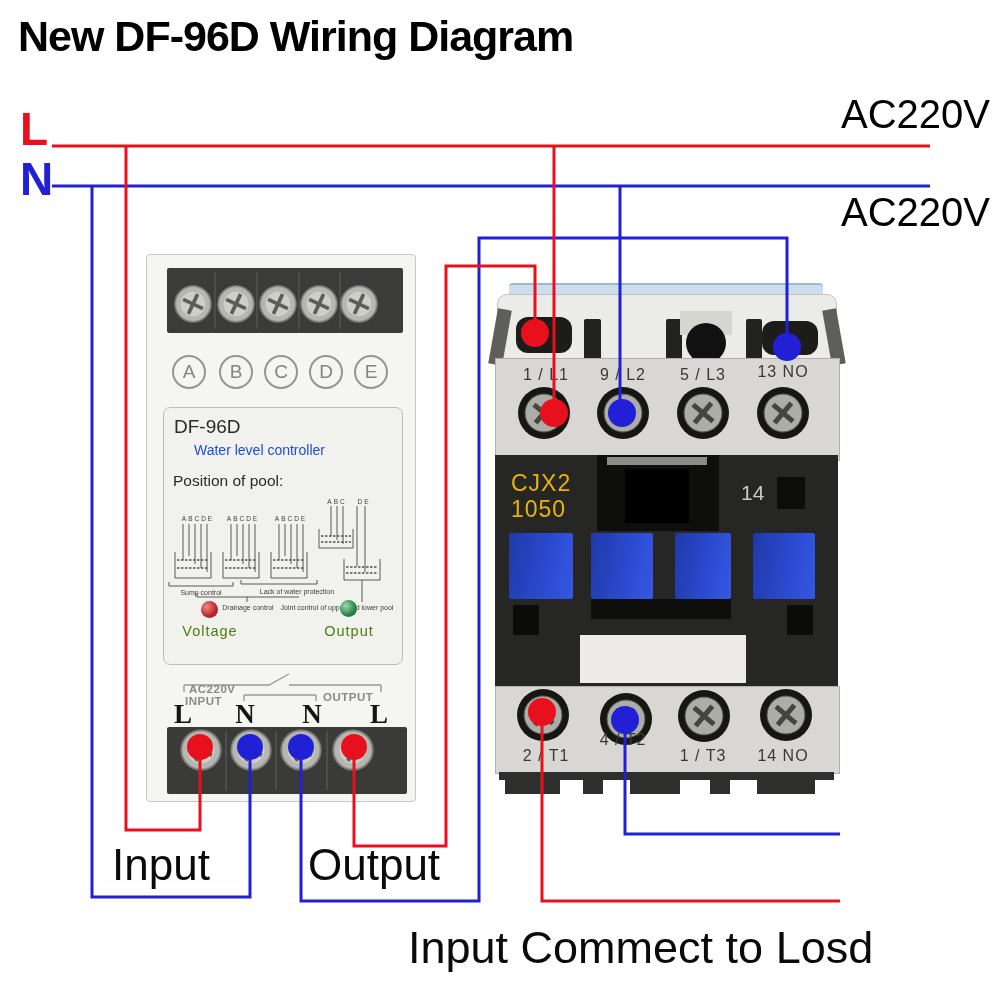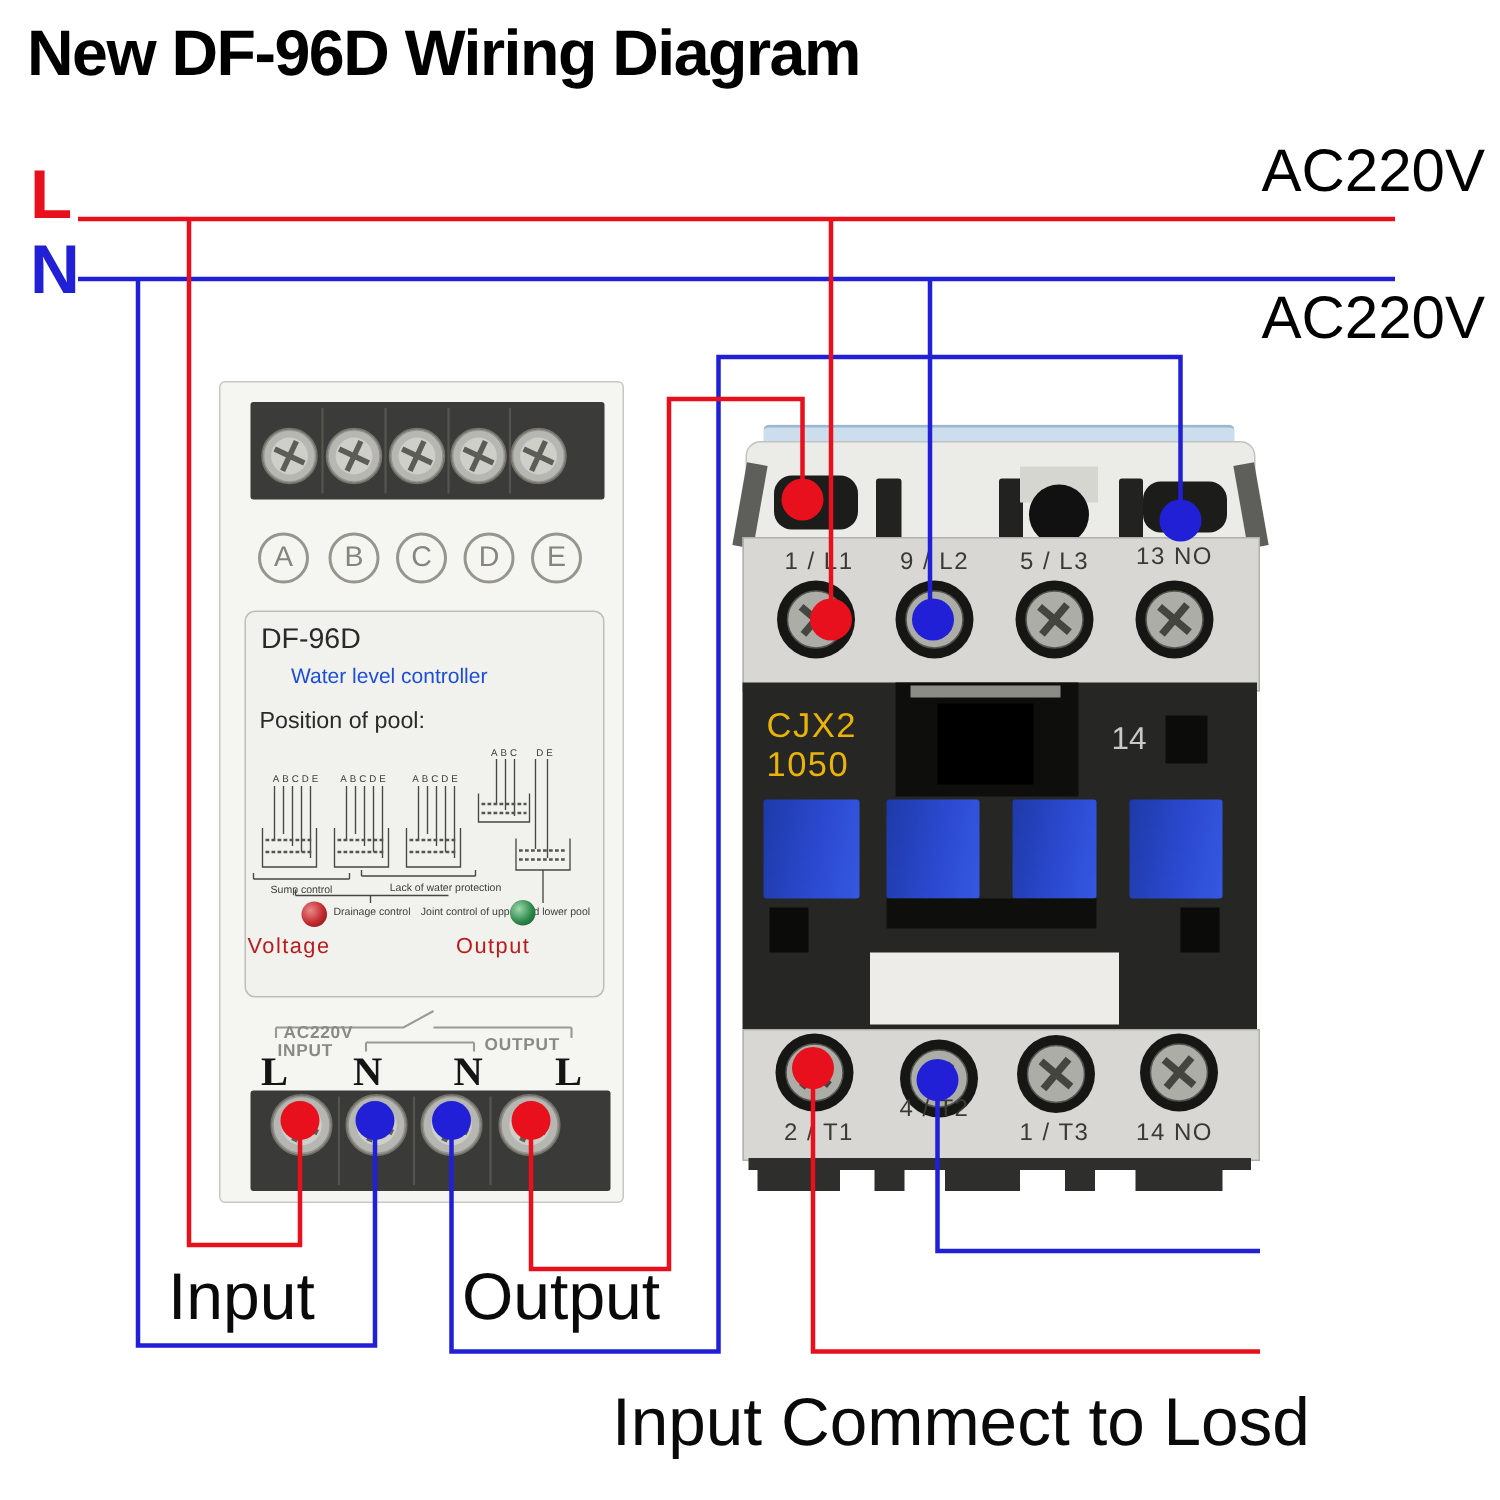--- a/index.html
+++ b/index.html
@@ -27,21 +27,21 @@
   .ring{width:30px;height:30px;border:2px solid #96968e;border-radius:50%;
         color:#85857d;font-size:19px;text-align:center;line-height:30px;}
   .df-panel{left:16px;top:152px;width:238px;height:256px;background:#f1f1ee;
             border:1px solid #bdbdb9;border-radius:7px;}
   .df-model{left:10px;top:8px;font-size:19px;color:#2a2a2a;}
   .df-name{left:30px;top:34px;font-size:14px;color:#1d4ed8;}
   .df-probe-title{left:9px;top:64px;font-size:15.5px;color:#2a2a2a;}
   .led{width:17px;height:17px;border-radius:50%;}
   .led-red{background:radial-gradient(circle at 35% 35%,#ea8a8a,var(--led-red) 55%,#6f1115);}
   .led-green{background:radial-gradient(circle at 35% 35%,#9fd8ae,var(--led-green) 55%,#174d27);}
-  .led-lab{font-size:14.5px;letter-spacing:1px;color:#b91c1c;width:90px;}
+  .led-lab{font-size:14.5px;letter-spacing:1px;color:#4d7c0f;text-align:center;width:90px;}
   .df-small{font-size:11.5px;font-weight:bold;color:#8a8a84;letter-spacing:.5px;}
   .lnnl{font-family:"Liberation Serif",serif;font-size:27px;font-weight:bold;color:#141414;
         width:34px;text-align:center;top:444px;}
   .df-botblock{left:20px;top:472px;width:240px;height:67px;background:#3a3a38;border-radius:2px;}
   
   .ct{left:495px;top:283px;width:343px;height:512px;z-index:1;}
   .ct-bluestrip{left:14px;top:0;width:314px;height:15px;background:#ccdeed;
                 border-top:2px solid #9db8cc;border-radius:4px 4px 0 0;}
   .ct-upper{left:2px;top:11px;width:338px;height:77px;background:#ebebe7;
             border:1px solid #c2c2be;border-radius:10px 10px 2px 2px;}

